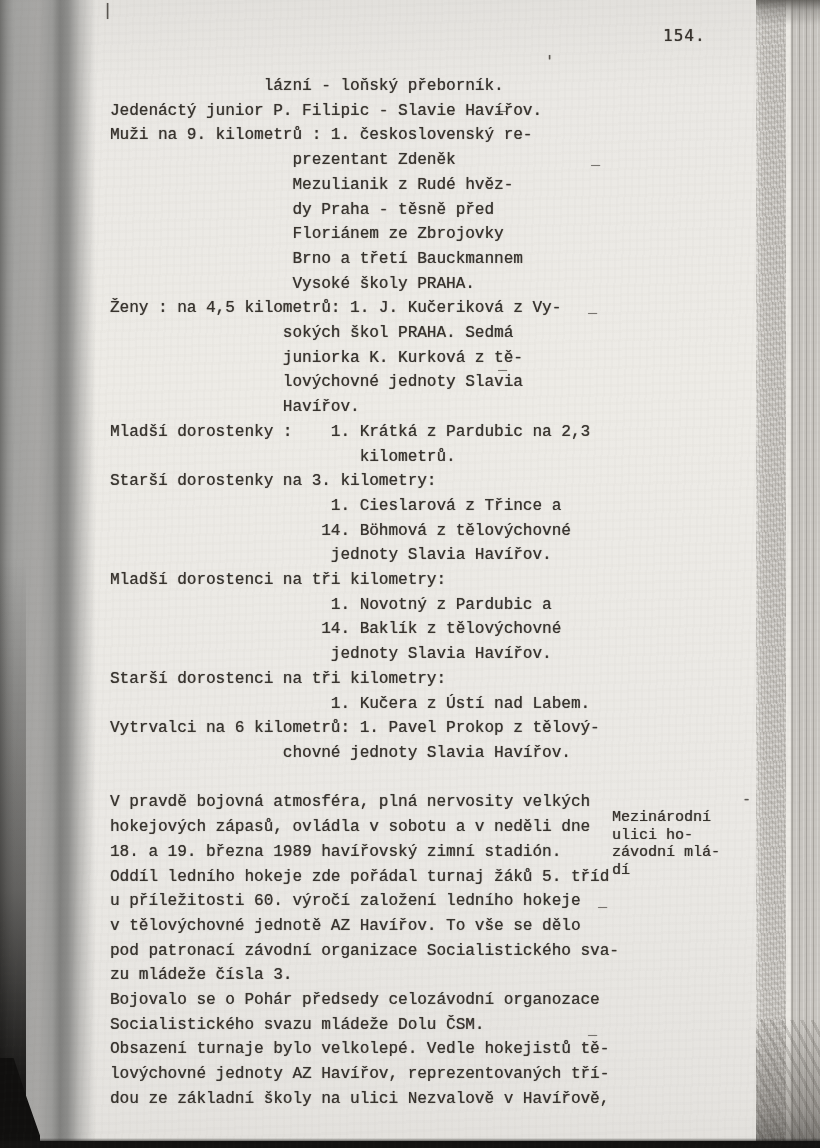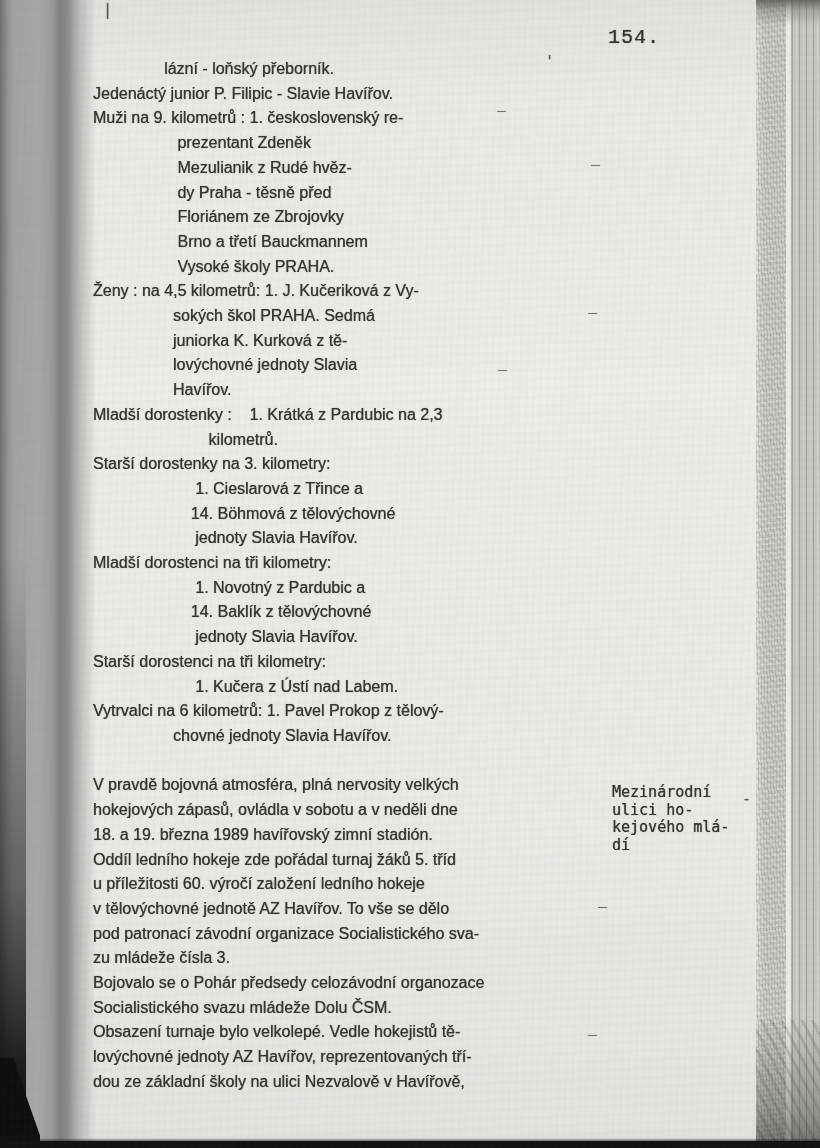--- a/index.html
+++ b/index.html
@@ -65,31 +65,31 @@
       repeating-linear-gradient(62deg, rgba(70,66,60,.18) 0 3px, transparent 3px 9px),
       linear-gradient(180deg, rgba(0,0,0,0) 0, rgba(60,56,52,.35) 90px, rgba(40,38,35,.55) 128px);
   }
   
   .bottom-bar{position:absolute;left:0;top:1141px;width:820px;height:7px;background:#141312;}
   .bottom-bar::before{content:"";position:absolute;left:0;top:-3px;width:820px;height:3px;background:linear-gradient(180deg,rgba(20,19,18,0),rgba(20,19,18,.55));}
 
   
   .ink{color:#37332e;text-shadow:0 0 1px rgba(55,50,44,.6), .4px .4px .4px rgba(55,50,44,.35);}
   .page-number{
-    position:absolute;left:608px;top:26px;font-size:20px;letter-spacing:1px;font-family:Liberation Mono, monospace;
+    position:absolute;left:663px;top:26px;font-size:16px;letter-spacing:1px;
   }
   .typed{
-    position:absolute;left:93px;top:57px;margin:0;
+    position:absolute;left:93px;top:57px;margin:17px;
     font-size:16px;line-height:24.7px;white-space:pre;
-    font-family:Liberation Sans, sans-serif;
+    font-family:Liberation Mono, monospace;
   }
   .typed .tline{display:block;}
   .margin-note{
-    position:absolute;left:612px;top:784px;
-    font-size:15px;line-height:17.6px;white-space:pre;
+    position:absolute;left:612px;top:809px;
+    font-size:15px;line-height:17.6px;white-space:pre;font-family:Liberation Mono, monospace;
   }
   .margin-note .mline{display:block;}
   .artifact{position:absolute;font-size:15px;line-height:15px;opacity:.8;}
 </style>
 </head>
 <body>
 
 <div class="page-surface">
 
   <div class="left-edge"></div>
@@ -103,21 +103,21 @@
     <div class="edge-top-cap"></div>
     <div class="edge-bottom-shade"></div>
   </div>
 
   <div class="bottom-bar"></div>
 
   <div class="page-number ink">154.</div>
 
   <pre class="typed ink"><span class="tline">                lázní - loňský přeborník.</span><span class="tline">Jedenáctý junior P. Filipic - Slavie Havířov.</span><span class="tline">Muži na 9. kilometrů : 1. československý re-</span><span class="tline">                   prezentant Zdeněk</span><span class="tline">                   Mezulianik z Rudé hvěz-</span><span class="tline">                   dy Praha - těsně před</span><span class="tline">                   Floriánem ze Zbrojovky</span><span class="tline">                   Brno a třetí Bauckmannem</span><span class="tline">                   Vysoké školy PRAHA.</span><span class="tline">Ženy : na 4,5 kilometrů: 1. J. Kučeriková z Vy-</span><span class="tline">                  sokých škol PRAHA. Sedmá</span><span class="tline">                  juniorka K. Kurková z tě-</span><span class="tline">                  lovýchovné jednoty Slavia</span><span class="tline">                  Havířov.</span><span class="tline">Mladší dorostenky :    1. Krátká z Pardubic na 2,3</span><span class="tline">                          kilometrů.</span><span class="tline">Starší dorostenky na 3. kilometry:</span><span class="tline">                       1. Cieslarová z Třince a</span><span class="tline">                      14. Böhmová z tělovýchovné</span><span class="tline">                       jednoty Slavia Havířov.</span><span class="tline">Mladší dorostenci na tři kilometry:</span><span class="tline">                       1. Novotný z Pardubic a</span><span class="tline">                      14. Baklík z tělovýchovné</span><span class="tline">                       jednoty Slavia Havířov.</span><span class="tline">Starší dorostenci na tři kilometry:</span><span class="tline">                       1. Kučera z Ústí nad Labem.</span><span class="tline">Vytrvalci na 6 kilometrů: 1. Pavel Prokop z tělový-</span><span class="tline">                  chovné jednoty Slavia Havířov.</span><span class="tline">&nbsp;</span><span class="tline">V pravdě bojovná atmosféra, plná nervosity velkých</span><span class="tline">hokejových zápasů, ovládla v sobotu a v neděli dne</span><span class="tline">18. a 19. března 1989 havířovský zimní stadión.</span><span class="tline">Oddíl ledního hokeje zde pořádal turnaj žáků 5. tříd</span><span class="tline">u příležitosti 60. výročí založení ledního hokeje</span><span class="tline">v tělovýchovné jednotě AZ Havířov. To vše se dělo</span><span class="tline">pod patronací závodní organizace Socialistického sva-</span><span class="tline">zu mládeže čísla 3.</span><span class="tline">Bojovalo se o Pohár předsedy celozávodní organozace</span><span class="tline">Socialistického svazu mládeže Dolu ČSM.</span><span class="tline">Obsazení turnaje bylo velkolepé. Vedle hokejistů tě-</span><span class="tline">lovýchovné jednoty AZ Havířov, reprezentovaných tří-</span><span class="tline">dou ze základní školy na ulici Nezvalově v Havířově,</span></pre>
 
-  <div class="margin-note ink"><span class="mline">Mezinárodní</span><span class="mline">ulici ho-</span><span class="mline">kejového mlá-</span><span class="mline">dí</span></div>
+  <div class="margin-note ink"><span class="mline">Mezinárodní</span><span class="mline">ulici ho-</span><span class="mline">závodní mlá-</span><span class="mline">dí</span></div>
 
   <div id="artifacts">
       <span class="artifact ink" style="left: 103px; top: 3px;">|</span>
       <span class="artifact ink" style="left: 545px; top: 55px;">'</span>
       <span class="artifact ink" style="left: 497px; top: 96px;">_</span>
       <span class="artifact ink" style="left: 591px; top: 150px;">_</span>
       <span class="artifact ink" style="left: 588px; top: 298px;">_</span>
       <span class="artifact ink" style="left: 498px; top: 355px;">_</span>
       <span class="artifact ink" style="left: 598px; top: 892px;">_</span>
       <span class="artifact ink" style="left: 588px; top: 1020px;">_</span>

